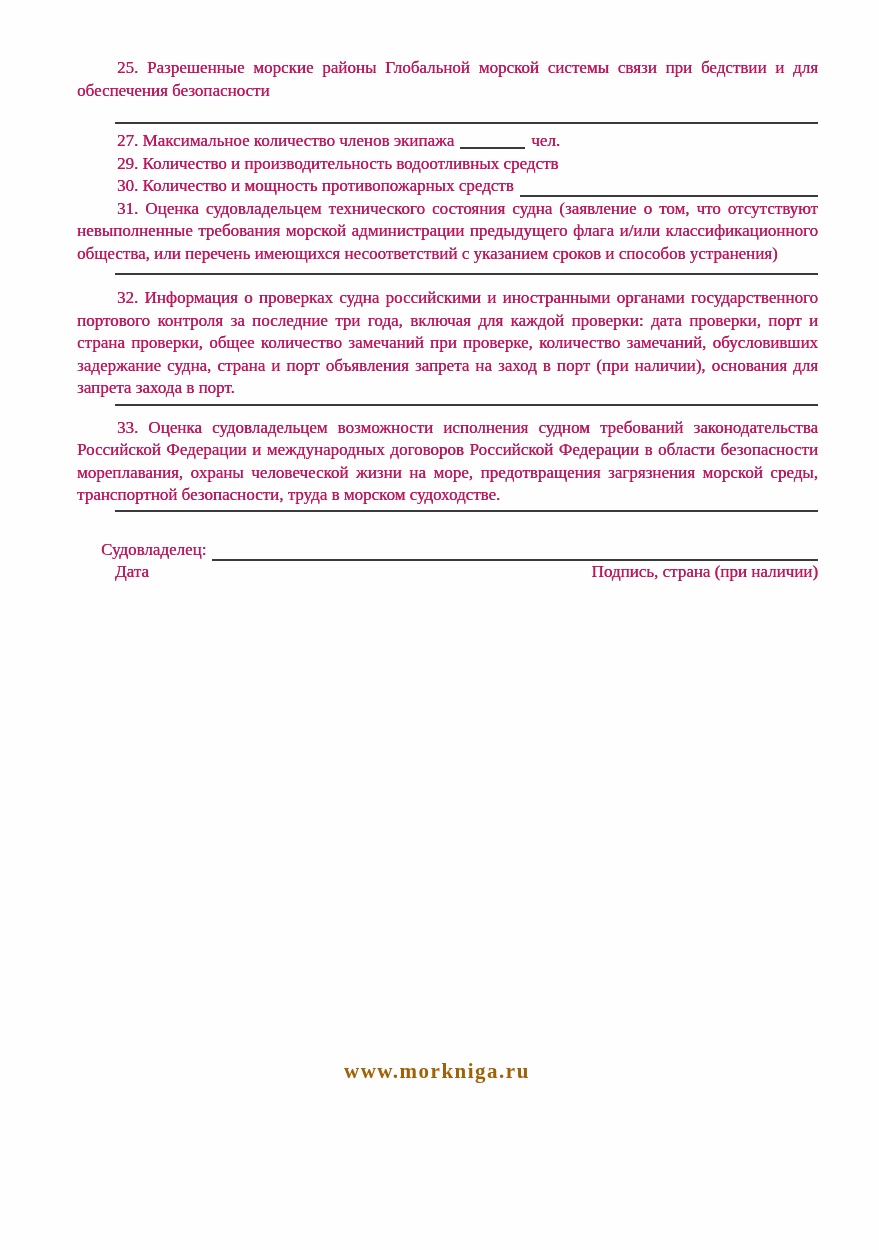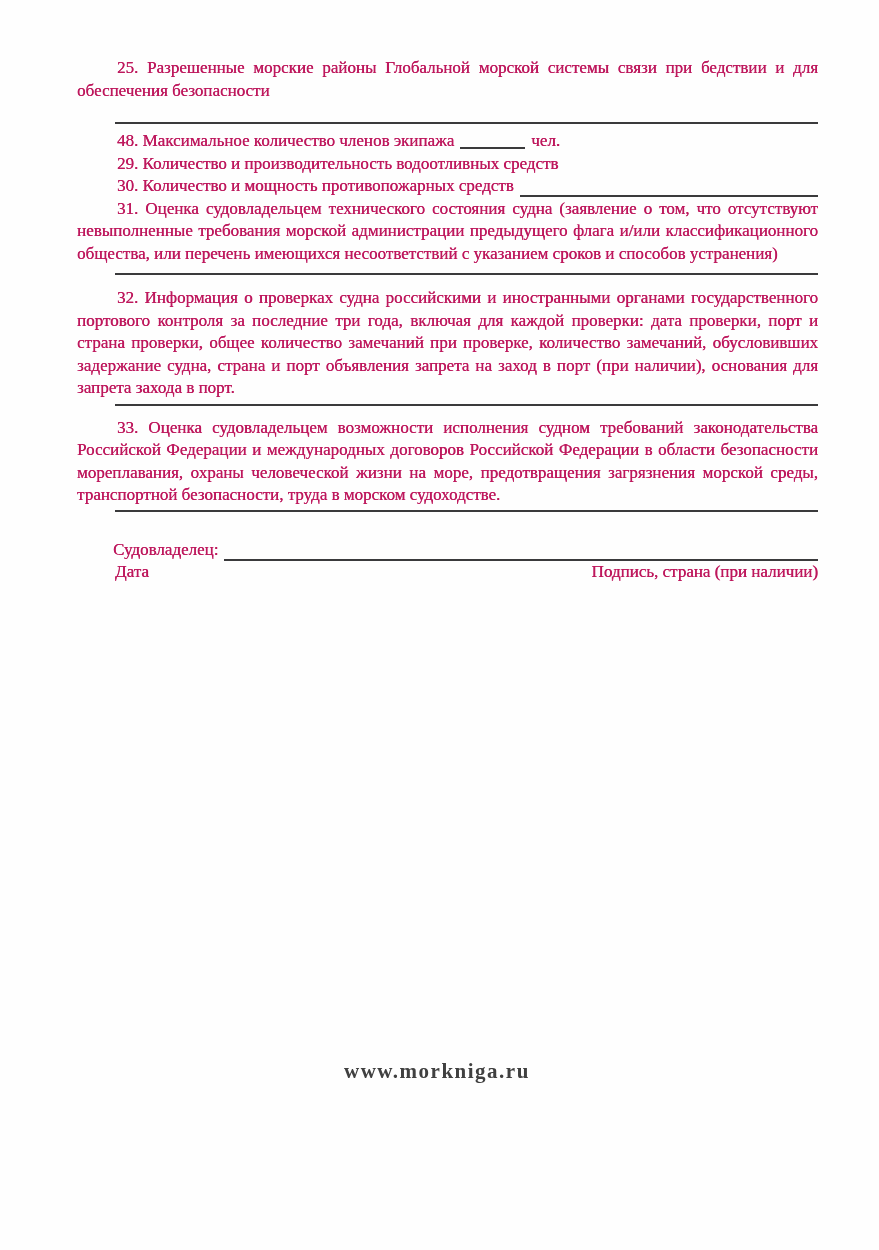--- a/index.html
+++ b/index.html
@@ -29,40 +29,40 @@
   
   .fillrow{display:flex;align-items:flex-start;text-align:left;}
   .fillrow .txt{white-space:pre;flex:0 0 auto;}
   .fillrow .ind{padding-left:40px;}
   .fill{flex:1 1 auto;height:20px;border-bottom:2px solid #3a3a3c;margin:0 6px;}
   .fill.last{margin-right:0;}
   
   .ifill{display:inline-block;border-bottom:2px solid #3a3a3c;height:14px;vertical-align:-3px;margin:0 6px;}
   .w95{min-width:95px;} .w78{min-width:78px;}
   .iw68{width:68px;} .iw62{width:62px;} .iw65{width:65px;}
-  .footer-owner{display:flex;align-items:flex-start;margin-top:27px;margin-left:36px;text-align:left;}
+  .footer-owner{display:flex;align-items:flex-start;margin-top:27px;margin-left:24px;text-align:left;}
   .footer-sign{display:flex;justify-content:space-between;margin-left:38px;text-align:left;}
   .watermark{
     position:absolute;left:344px;top:1059px;
     font-family:"Liberation Serif","DejaVu Serif",serif;
     font-weight:bold;font-size:21px;line-height:24px;
-    color:#404040;letter-spacing:1.5px;
+    color:#a16207;letter-spacing:1.5px;
   }
 </style>
 </head>
 <body>
 
 <div class="page">
   <div class="doc">
 
     <p class="para">25. Разрешенные морские районы Глобальной морской системы связи при бедствии и для обеспечения безопасности</p>
     <div class="blankline bl1"></div>
 
 
-    <p class="para"><span>48. Максимальное количество членов экипажа</span><span class="ifill iw65"></span><span>чел.</span></p>
+    <p class="para"><span>27. Максимальное количество членов экипажа</span><span class="ifill iw65"></span><span>чел.</span></p>
 
 
     <p class="para">29. Количество и производительность водоотливных средств</p>
 
     <div class="fillrow">
       <span class="txt ind">30. Количество и мощность противопожарных средств</span>
       <span class="fill last"></span>
     </div>
 
     <p class="para">31. Оценка судовладельцем технического состояния судна (заявление о том, что отсутствуют невыполненные требования морской администрации предыдущего флага и/или классификационного общества, или перечень имеющихся несоответствий с указанием сроков и способов устранения)</p>

